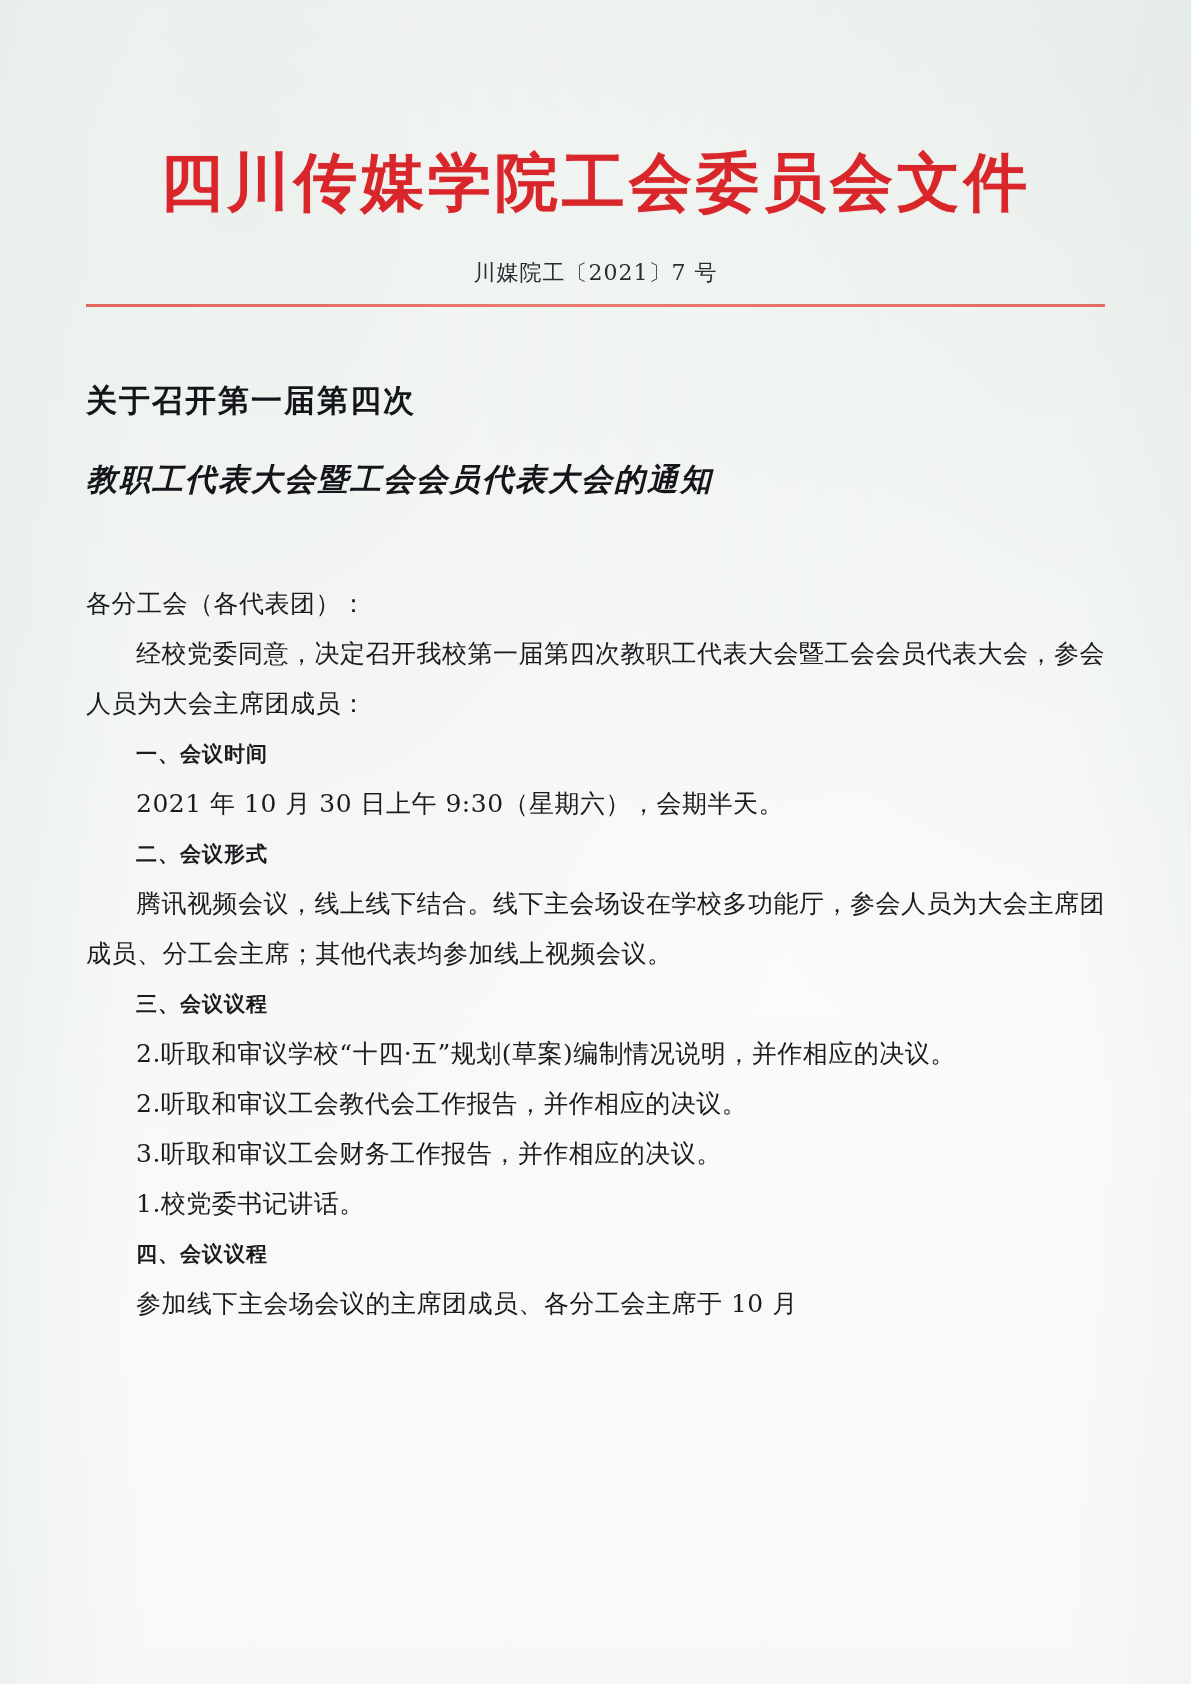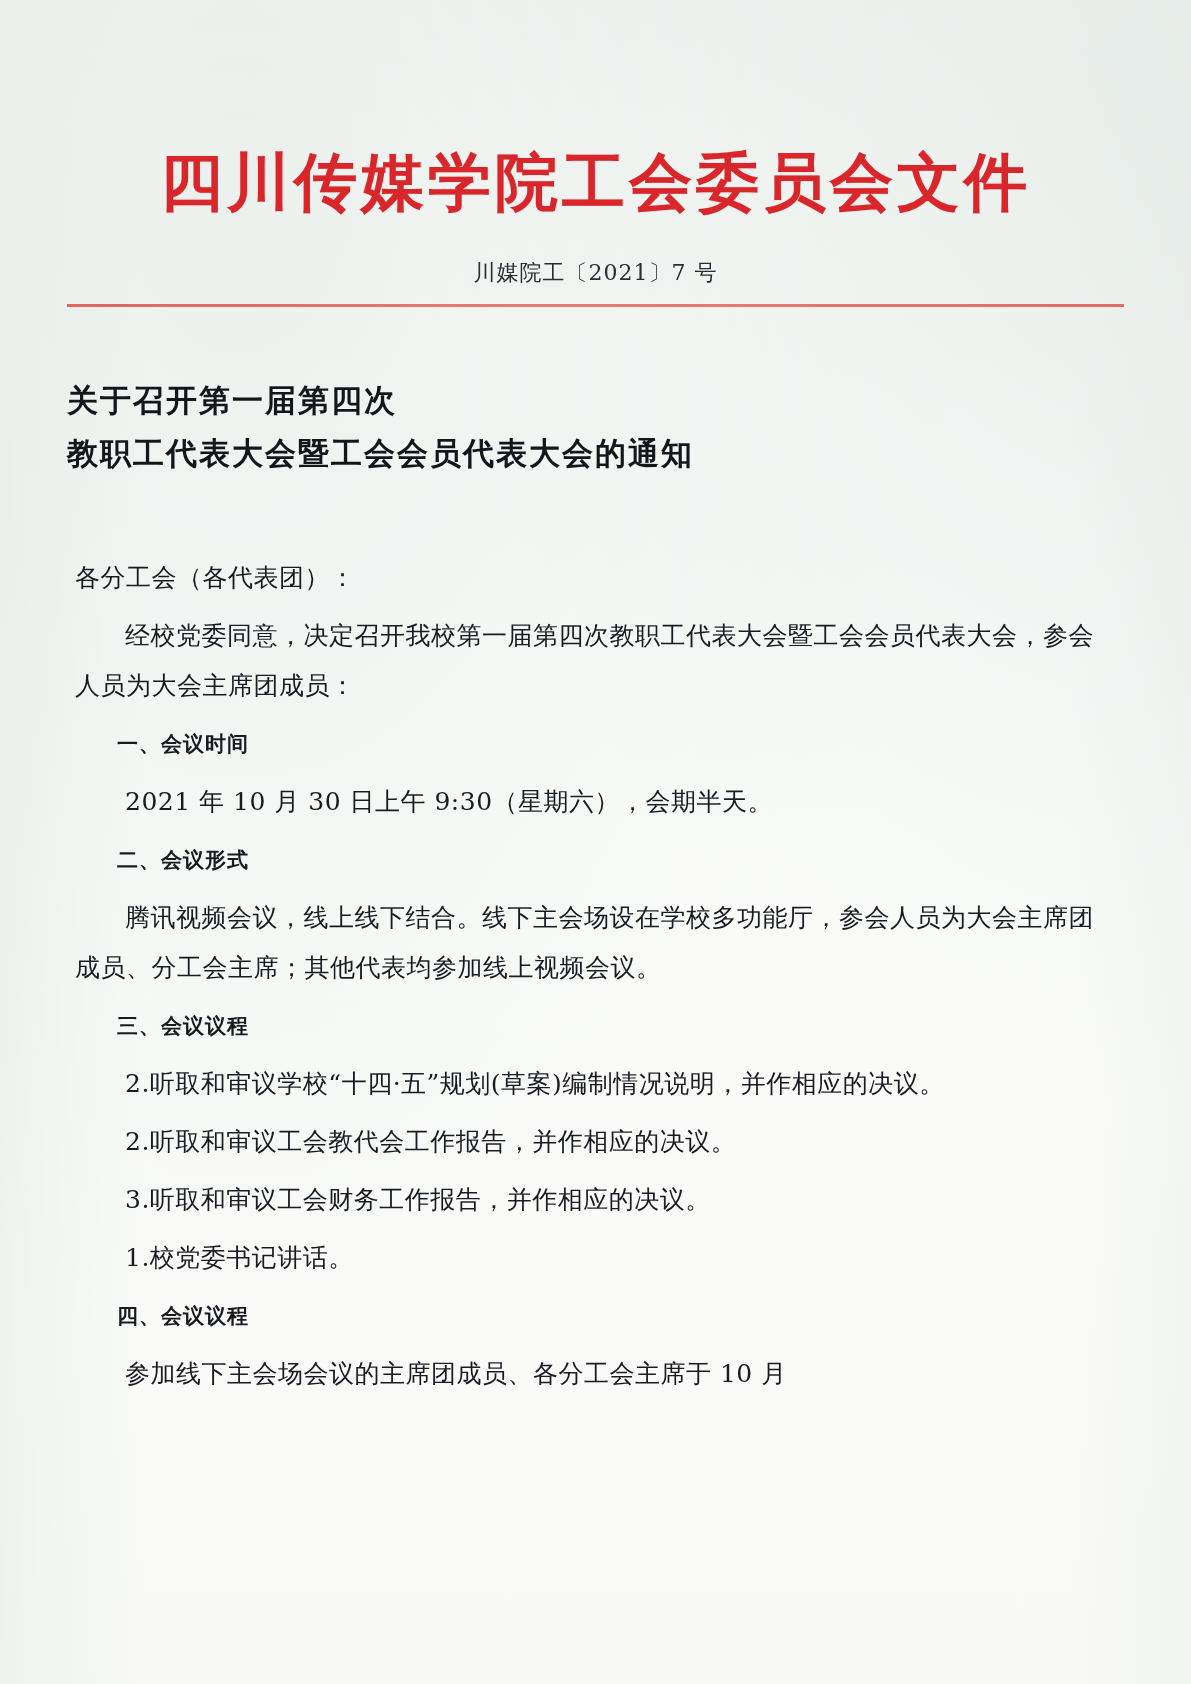--- a/index.html
+++ b/index.html
@@ -32,21 +32,21 @@
     background:
       radial-gradient(ellipse at 20% 10%, rgba(225,232,228,0.55) 0%, rgba(255,255,255,0) 55%),
       radial-gradient(ellipse at 95% 5%, rgba(216,226,222,0.5) 0%, rgba(255,255,255,0) 45%),
       linear-gradient(90deg, rgba(232,238,234,0.6) 0%, rgba(255,255,255,0) 12%),
       linear-gradient(270deg, rgba(236,240,237,0.5) 0%, rgba(255,255,255,0) 10%);
     pointer-events: none;
   }
   .content {
     position: relative;
     z-index: 2;
-    padding: 0 67px;
+    padding: 0 86px;
   }
 
   
   .masthead {
     margin-top: 148px;
     text-align: center;
   }
   .masthead-title {
     font-family: "DejaVu Sans", sans-serif;
     font-weight: bold;
@@ -83,33 +83,34 @@
     color: #15161c;
   }
   .title-line {
     font-family: "DejaVu Sans", sans-serif;
     font-weight: bold;
     font-size: 31px;
     letter-spacing: 2px;
     line-height: 1.0;
   }
   .title-line + .title-line {
-    margin-top: 22px;
+    margin-top: 48px;
+    font-style: italic;
   }
 
   
   .body-block {
     margin-top: 84px;
     color: #1a1b21;
     font-size: 25px;
     line-height: 50px;
     letter-spacing: 0.5px;
   }
   .para {
-    margin: 8px;
+    margin: 0;
     text-indent: 50px;
   }
   .para.no-indent {
     text-indent: 0;
   }
   .heading {
     margin: 0;
     text-indent: 50px;
     font-family: "DejaVu Sans", sans-serif;
     font-weight: bold;

